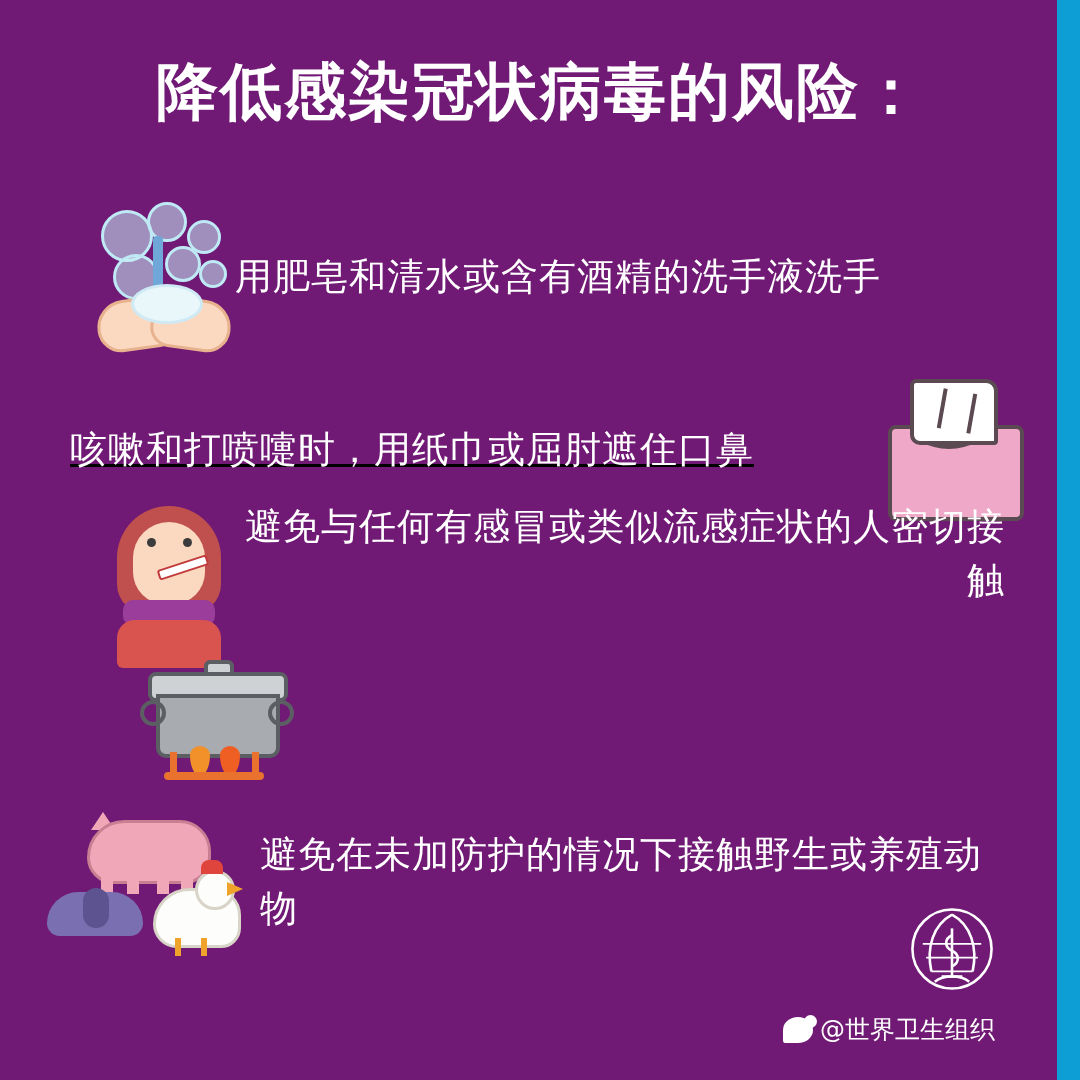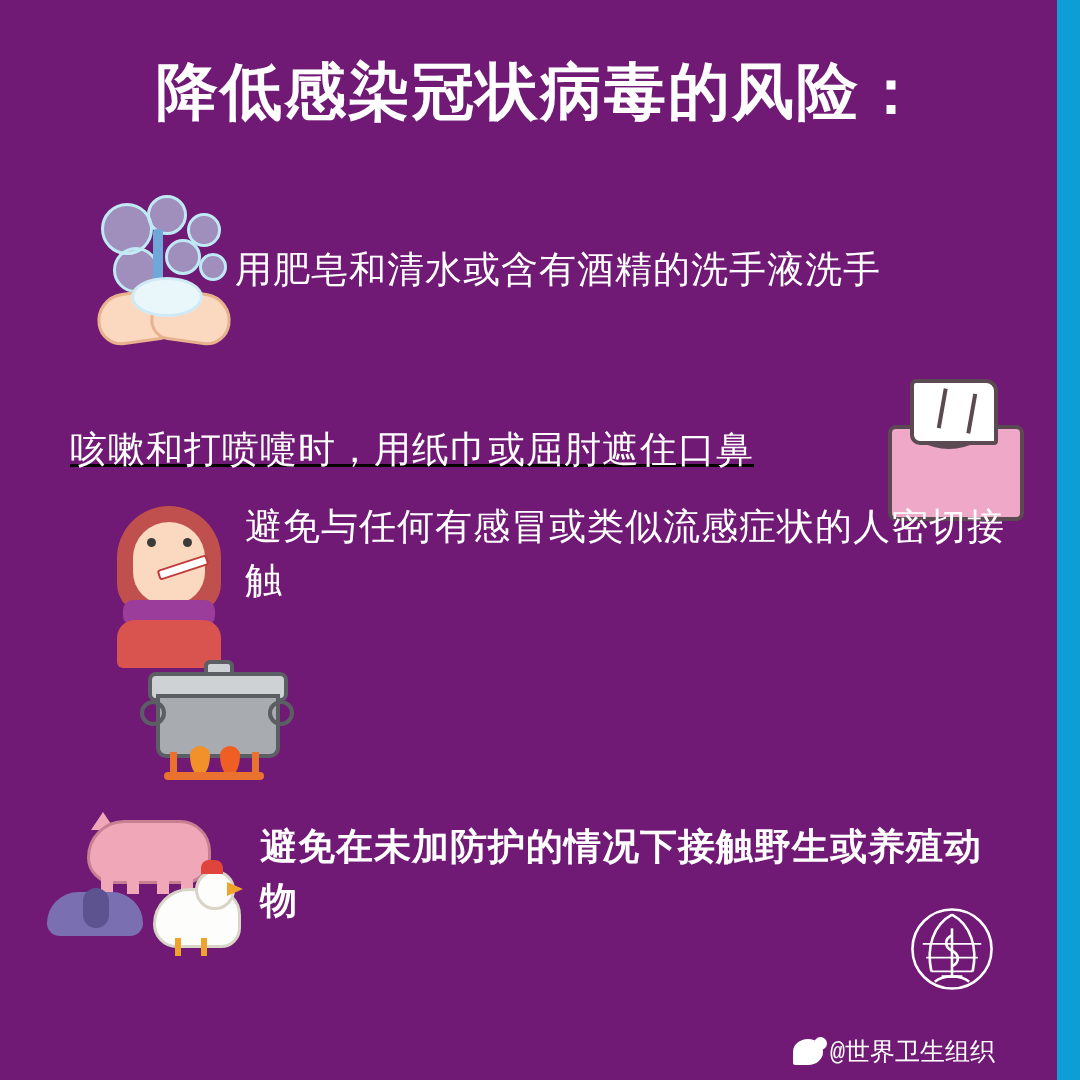--- a/index.html
+++ b/index.html
@@ -35,21 +35,21 @@
     align-items: center;
   }
   .row-text {
     color: #ffffff;
     font-size: 37px;
     line-height: 1.45;
     letter-spacing: 1px;
   }
 
   
-  .row1 { top: 195px; left: 95px; width: 930px; }
+  .row1 { top: 202px; left: 95px; width: 930px; }
   .icon-wash { position: relative; width: 140px; height: 150px; flex: none; }
   .bubble {
     position: absolute;
     border-radius: 50%;
     background: rgba(200,238,246,0.55);
     border: 3px solid #bfe9f4;
   }
   .b1 { width: 46px; height: 46px; left: 6px;  top: 8px;  }
   .b2 { width: 34px; height: 34px; left: 52px; top: 0px;  }
   .b3 { width: 28px; height: 28px; left: 92px; top: 18px; }
@@ -237,27 +237,26 @@
     color: #ffffff;
     font-size: 35px;
     letter-spacing: 6px;
     font-weight: bold;
   }
 
   
   .weibo {
     position: absolute;
     right: 62px;
-    bottom: 12px;
+    bottom: 34px;
     display: flex;
     align-items: center;
     gap: 7px;
     color: #ffffff;
     font-size: 25px;
-    font-family: Liberation Mono, monospace;
   }
   .weibo-icon {
     width: 30px; height: 26px;
     background: #ffffff;
     border-radius: 50% 50% 50% 10%;
     position: relative;
   }
   .weibo-icon:after {
     content: ""; position: absolute; right: -4px; top: -2px;
     width: 13px; height: 13px; background: #ffffff; border-radius: 50%;
@@ -298,21 +297,21 @@
   <div class="row row3">
     <div class="icon-sick">
       <div class="hair"></div>
       <div class="face"></div>
       <div class="eye eye-l"></div>
       <div class="eye eye-r"></div>
       <div class="thermo"></div>
       <div class="scarf"></div>
       <div class="body-sick"></div>
     </div>
-    <div class="row-text" style="max-width:760px;">避免与任何有感冒或类似流感症状的人密切接触</div>
+    <div class="row-text" style="max-width:760px;text-align:right;">避免与任何有感冒或类似流感症状的人密切接触</div>
   </div>
 
   <div class="row row4">
     <div class="icon-pot" style="margin-left:60px;">
       <div class="pot-knob"></div>
       <div class="pot-lid"></div>
       <div class="pot-body"></div>
       <div class="handle handle-l"></div>
       <div class="handle handle-r"></div>
       <div class="leg leg-l"></div>
@@ -333,21 +332,21 @@
       <div class="pig-leg pl4"></div>
       <div class="bat"></div>
       <div class="bat-body"></div>
       <div class="chicken"></div>
       <div class="chicken-head"></div>
       <div class="comb"></div>
       <div class="beak"></div>
       <div class="chicken-leg cl1"></div>
       <div class="chicken-leg cl2"></div>
     </div>
-    <div class="row-text" style="max-width:730px; margin-top:10px;font-weight:bold;">避免在未加防护的情况下接触野生或养殖动物</div>
+    <div class="row-text" style="max-width:730px; margin-top:18px;">避免在未加防护的情况下接触野生或养殖动物</div>
   </div>
 
   <div class="who">
     <svg class="who-emblem" viewBox="0 0 100 100">
       <circle cx="50" cy="50" r="46" fill="none" stroke="#ffffff" stroke-width="3"></circle>
       <path d="M50 10 C28 22 20 48 26 76" fill="none" stroke="#ffffff" stroke-width="3"></path>
       <path d="M50 10 C72 22 80 48 74 76" fill="none" stroke="#ffffff" stroke-width="3"></path>
       <path d="M16 44 H84" stroke="#ffffff" stroke-width="2"></path>
       <path d="M20 60 H80" stroke="#ffffff" stroke-width="2"></path>
       <path d="M26 76 H74" stroke="#ffffff" stroke-width="2"></path>

